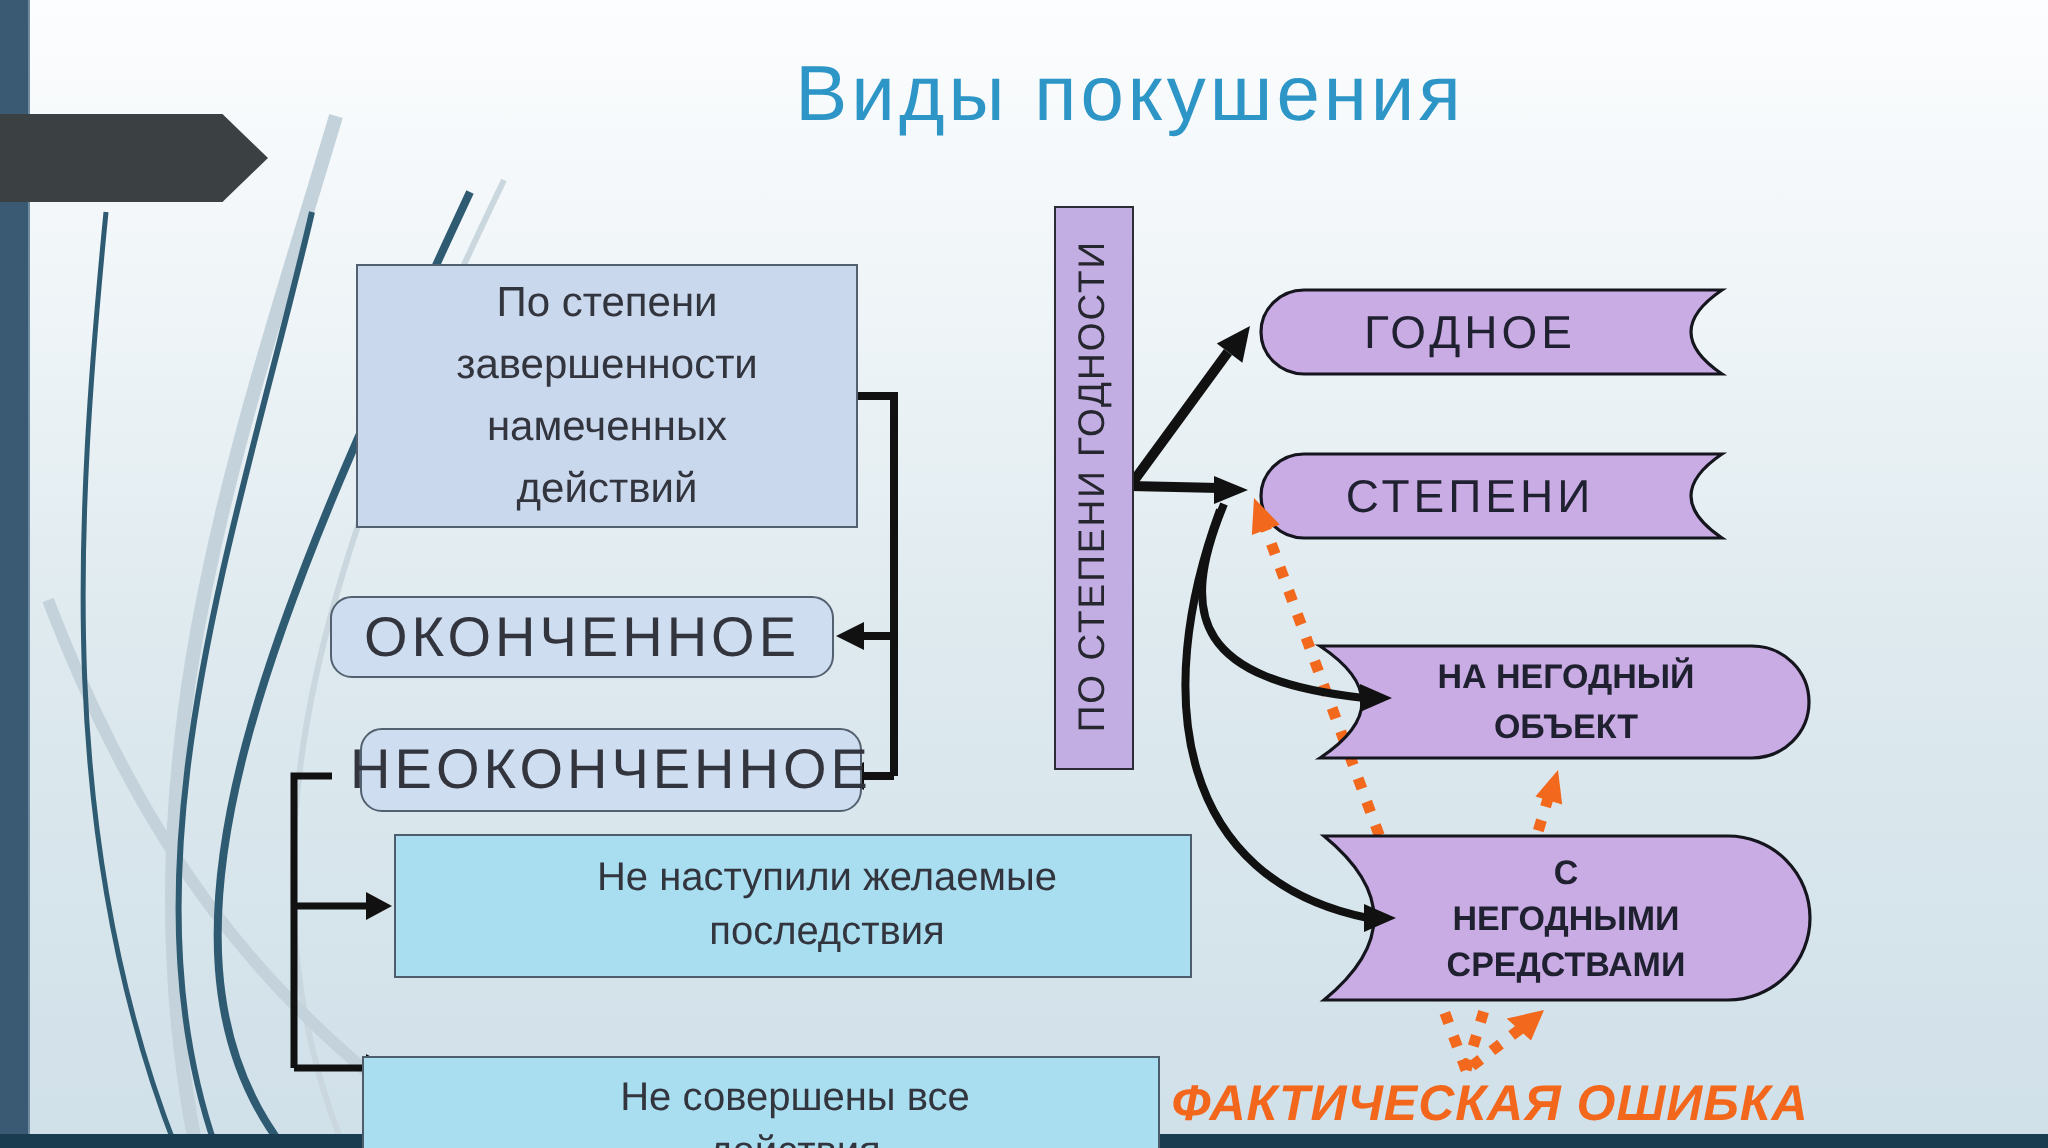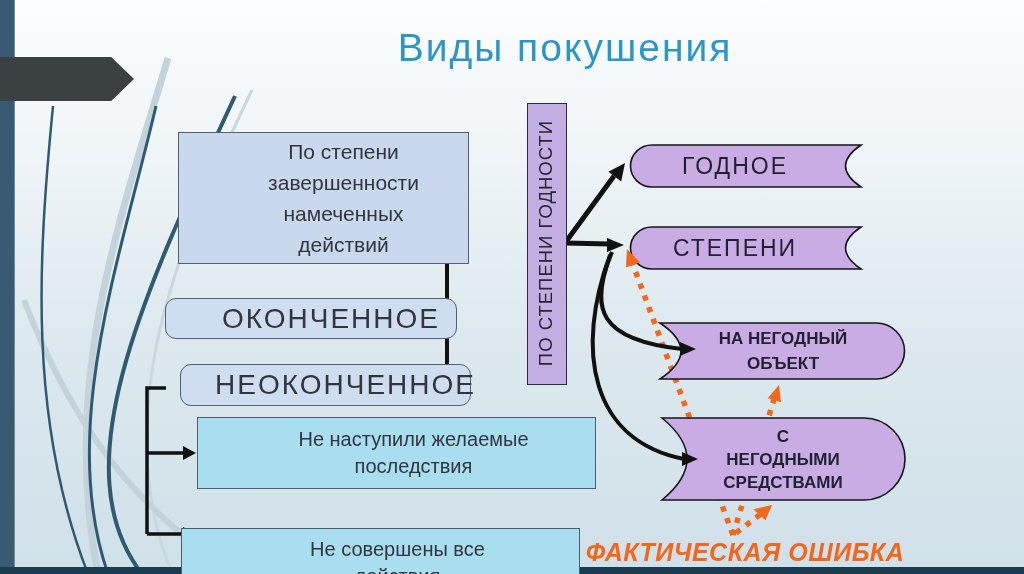--- a/index.html
+++ b/index.html
@@ -17,21 +17,21 @@
   .left-bar{left:0;top:0;width:14px;height:574px;background:#3a5a73;border-right:1px solid #6f8ba0;}
   .bottom-strip{left:0;bottom:0;width:1024px;height:7px;background:#1a3c51;}
   .pennant{left:0;top:57px;width:134px;height:44px;background:#3b4043;
     clip-path:polygon(0 0,83% 0,100% 50%,83% 100%,0 100%);}
 
   
   .title{left:340px;top:26px;width:450px;height:44px;font-size:39px;letter-spacing:2px;
     color:#2e96c7;}
 
   
-  .box{border:1.6px solid #53606f;color:#33353e;padding-left:40px;}
+  .box{border:1.6px solid #53606f;color:#33353e;}
   .big-box{left:178px;top:132px;width:249px;height:130px;background:#c9d8ec;
     font-size:21px;line-height:31px;}
   .small-box{background:#cfddf0;font-size:28px;letter-spacing:2px;border-radius:11px;}
   .finished-box{left:165px;top:298px;width:250px;height:39px;}
   .unfinished-box{left:180px;top:364px;width:249px;height:40px;}
   .cyan-box{background:#a9def0;border:1.6px solid #4e5d6c;font-size:20px;line-height:27px;color:#33353e;padding-left:34px;}
   .cyan1{left:197px;top:417px;width:363px;height:70px;}
   .cyan2{left:181px;top:500px;width:363px;height:68px;margin-top:28px;}
 
   

